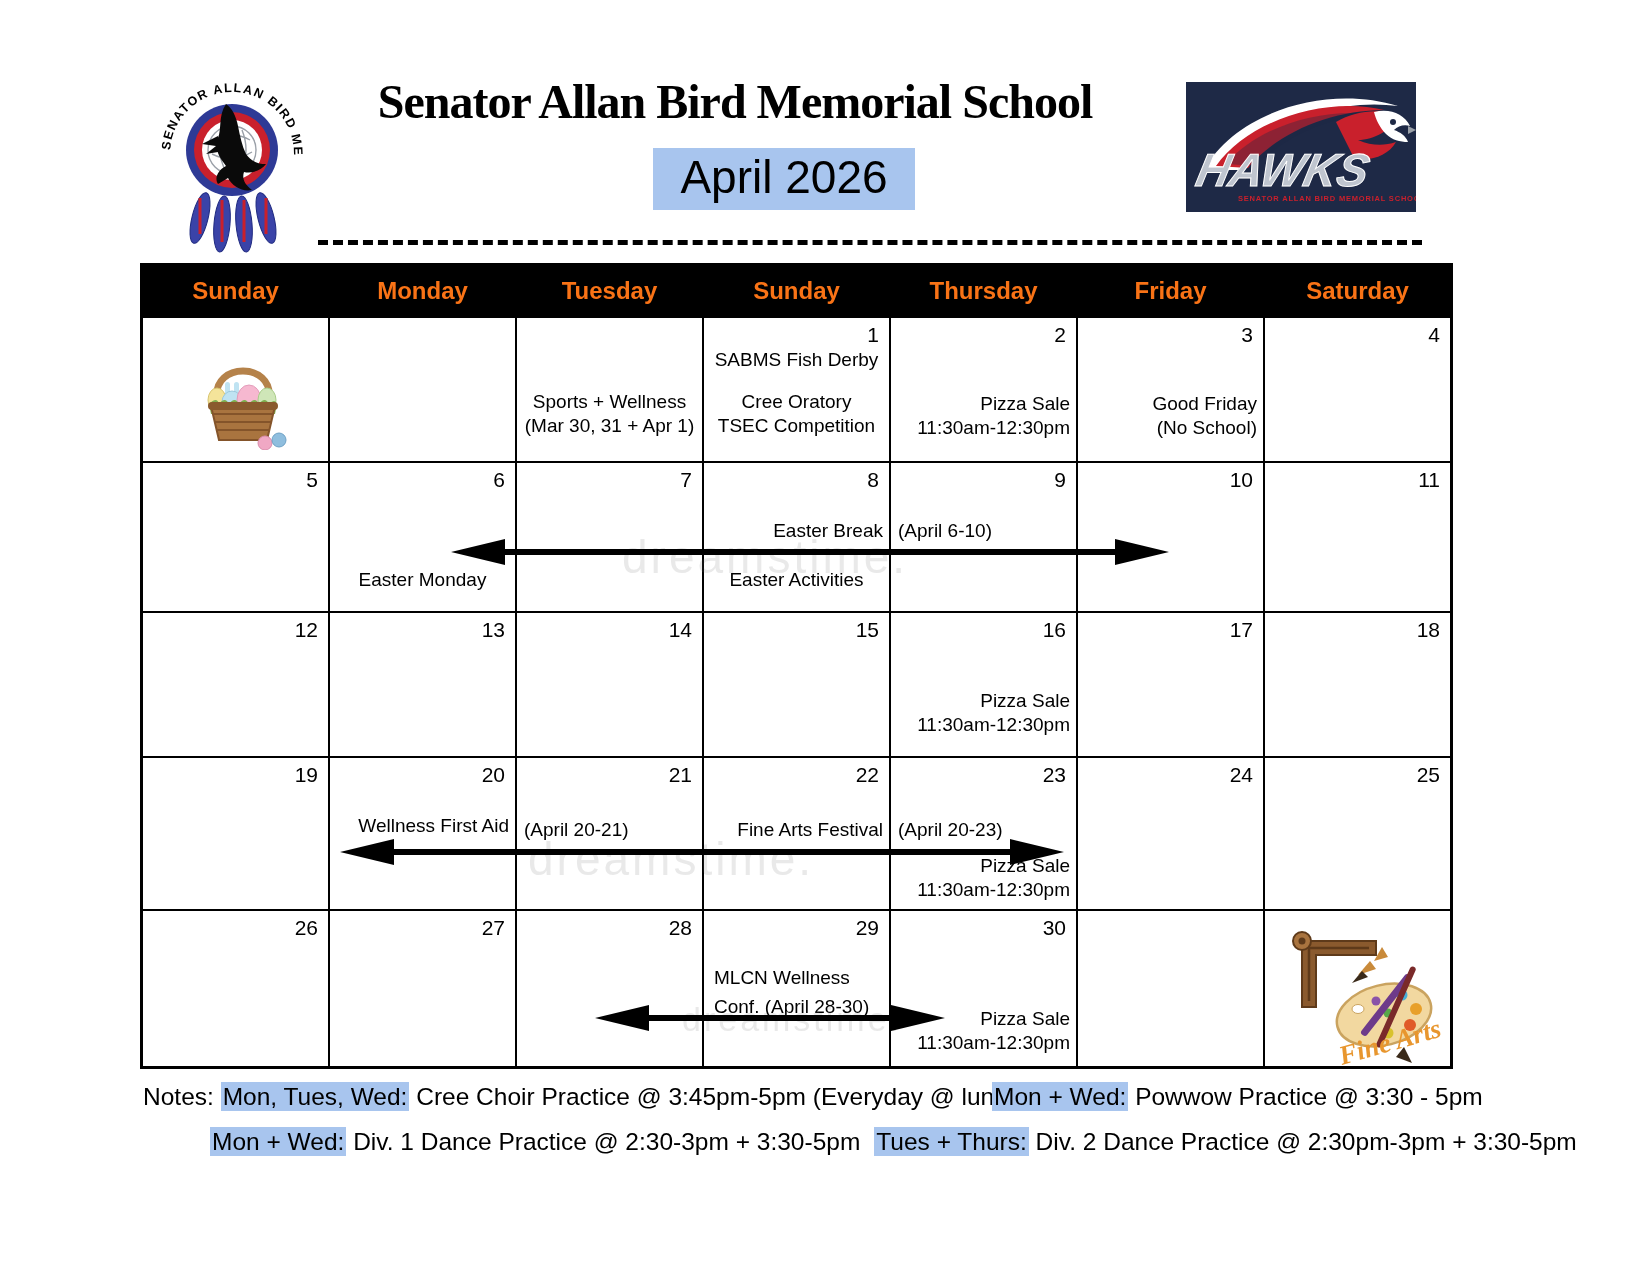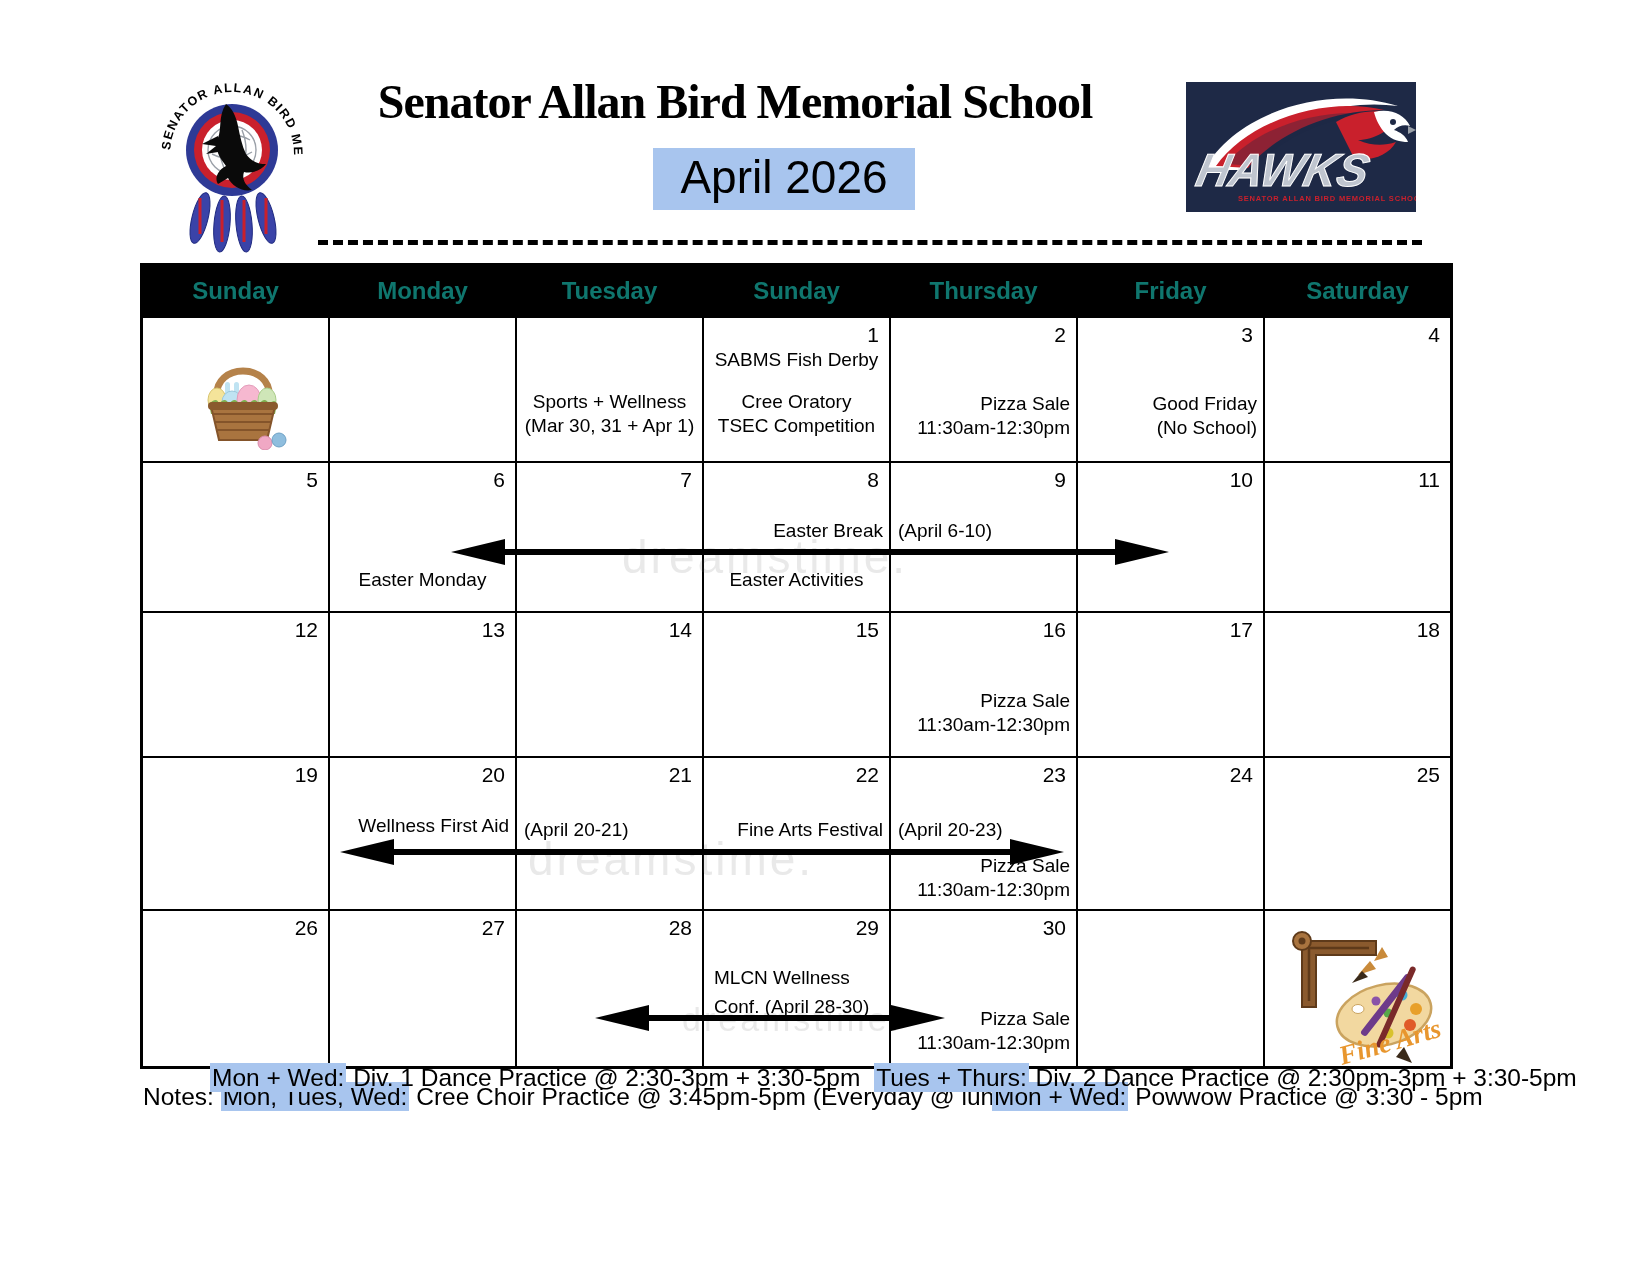--- a/index.html
+++ b/index.html
@@ -13,21 +13,21 @@
   .month-title { position:absolute; left:653px; top:148px; width:262px; text-align:center;
                  font-size:46px; background:#a8c5ee; padding:2px 0 6px 0; }
   .hawks-logo  { position:absolute; left:1186px; top:82px; width:230px; height:130px; }
   .separator   { position:absolute; left:318px; top:240px; width:1104px; border-top:5px dashed #000; }
 
   
   .calendar { position:absolute; left:140px; top:263px; width:1281px; }
   table.cal { border-collapse:collapse; table-layout:fixed; width:1281px; }
   table.cal th, table.cal td { border:2px solid #000; }
   table.cal { border:3px solid #000; }
-  th.wd { background:#000; color:#0f766e; font-size:24px; font-weight:bold; height:48px; width:183px; }
+  th.wd { background:#000; color:#f97316; font-size:24px; font-weight:bold; height:48px; width:183px; }
   td.cell { position:relative; vertical-align:top; font-size:19px; background:#fff; overflow:visible; }
   tr.r1 td { height:141px; } tr.r2 td { height:146px; } tr.r3 td { height:141px; }
   tr.r4 td { height:149px; } tr.r5 td { height:153px;text-decoration:underline; }
   .date { position:absolute; top:5px; right:10px; font-size:21px; }
   .ev { position:absolute; line-height:1.3; }
   .ev.c { left:0; right:0; text-align:center; }
   .ev.r { right:6px; text-align:right; }
   .ev.l { left:7px; text-align:left; }
 
   
@@ -42,21 +42,21 @@
 
   .wm { position:absolute; font-weight:normal; color:rgba(120,120,120,0.16); letter-spacing:3px; z-index:2; pointer-events:none; }
 
   .basket-wrap { position:absolute; left:52px; top:28px; }
   .finearts-wrap { position:absolute; right:-4px; top:12px; z-index:4; }
 
   
   .notes { position:absolute; font-size:24.5px; white-space:nowrap; }
   .n-l1a { left:143px; top:1083px; }
   .n-l1b { left:992px; top:1083px; }
-  .n-l2  { left:210px; top:1064px; }
+  .n-l2  { left:210px; top:1128px; }
   .hl { background:#a8c5ee; padding:1px 2px; }
   .gap { display:inline-block; width:14px; }
 </style>
 </head>
 <body>
 
 <div class="page">
 
   <svg class="school-logo" viewBox="0 0 168 190">
     <circle cx="84" cy="80" r="74" fill="#ffffff"></circle>

